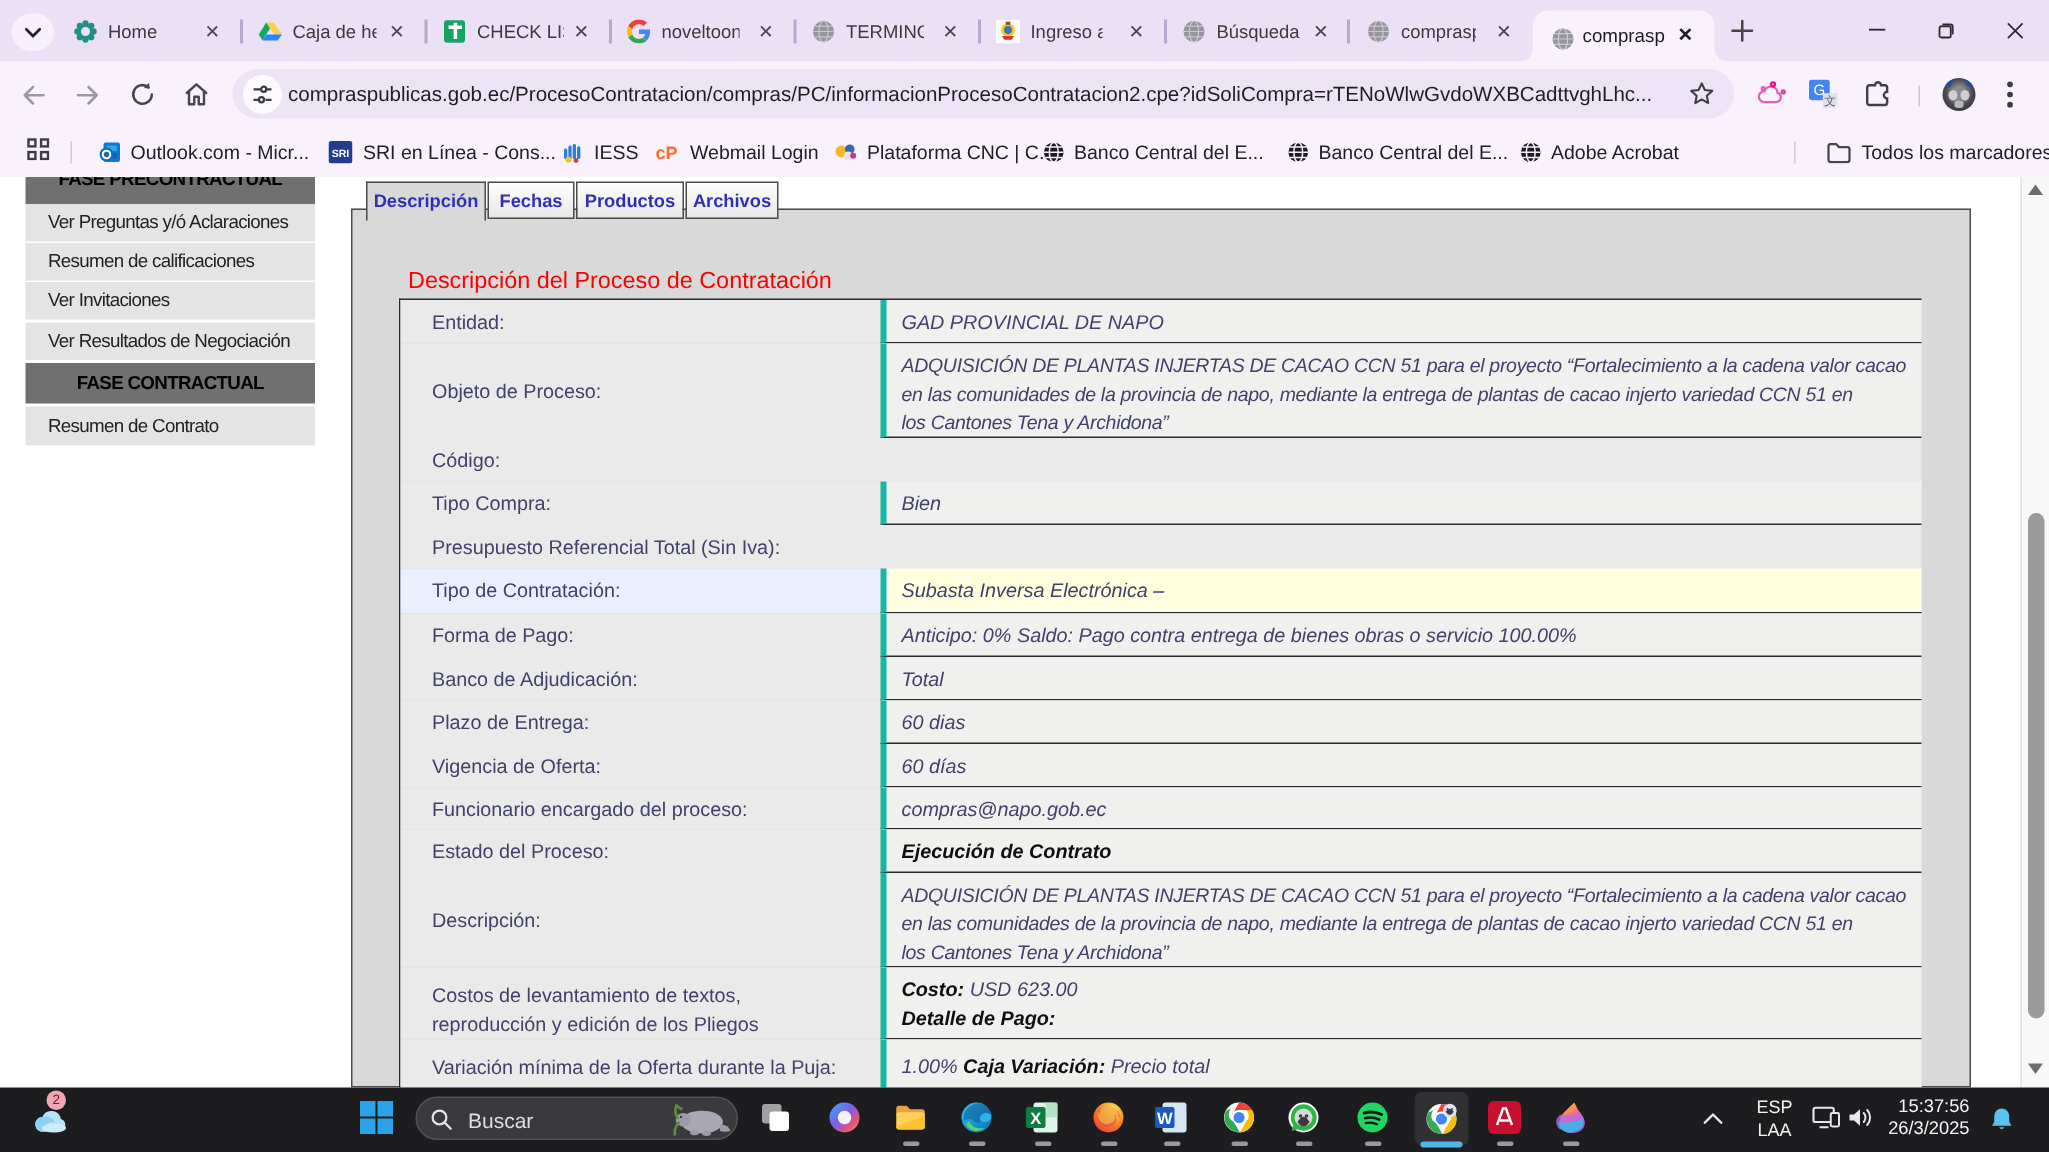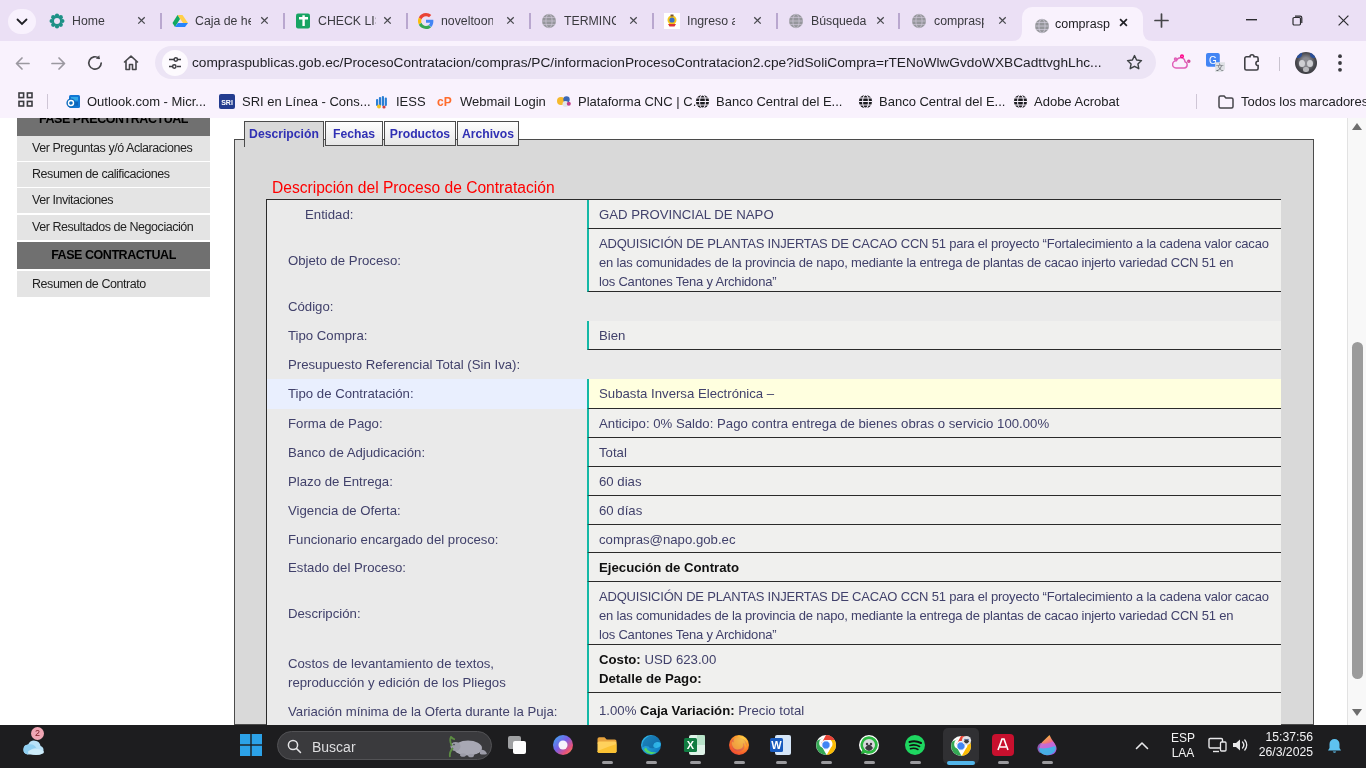--- a/index.html
+++ b/index.html
@@ -31,21 +31,21 @@
   .mitem div { position:absolute; left:15px; }
   .mhead { position:absolute; left:17px; width:193px; background:#707070; color:#000000; font-weight:bold; font-size:12.5px; letter-spacing:-0.45px; text-align:center; overflow:hidden; }
 
   #panel { position:absolute; left:234px; top:21px; width:1080px; height:586px; background:#d9d9d9; border:1px solid #4b4b4b; }
   .ptab { position:absolute; top:2.5px; height:25.5px; border:1px solid #4b4b4b; font-size:12.2px; font-weight:bold; color:#3030b4; text-align:center; background:linear-gradient(#fefefe,#e7e7e7); padding-top:5px; }
   .ptab.on { background:#d9d9d9; border-bottom:none; height:26px; }
 
   #ptable { position:absolute; left:266px; top:81px; width:1015px; border-top:1px solid #2a2a2a; border-left:1px solid #2a2a2a; }
   .trow { position:relative; width:100%; background:#eaeaea; }
   .lbl { position:absolute; left:21px; top:0; width:290px; color:#41416b; font-size:13.2px; line-height:19.4px; }
-  .val { position:absolute; left:320px; top:0; right:0; background:#f0f0ee; border-left:2px solid #14b8a6; border-bottom:1px solid #2a2a2a; color:#41416b; font-size:13.2px; line-height:19.4px; padding:4.5px 0 0 10px; }
+  .val { position:absolute; left:320px; top:0; right:0; background:#f0f0ee; border-left:4px solid #14b8a6; border-bottom:1px solid #2a2a2a; color:#41416b; font-size:13.2px; line-height:19.4px; padding:4.5px 0 0 10px;font-style:italic; }
   b.k { color:#101010; }
   .val.tight { font-size:13px; letter-spacing:-0.2px; }
 
   
   #pgsb { position:absolute; left:1347px; top:118px; width:19px; height:607px; background:#f8f8f8; border-left:1px solid #e2e2e2; }
   #pgthumb { position:absolute; left:4px; width:11px; border-radius:6px; background:#9b9b9b; }
 
   
   #taskbar { position:absolute; left:0; top:725px; width:1366px; height:43px; background:#1d1d1f; }
   .tico { position:absolute; top:9px; width:22px; height:22px; }
@@ -381,21 +381,21 @@
     <div id="panel"></div>
     <div class="ptab on" style="left:244px; width:80px;">Descripción</div>
     <div class="ptab" style="left:325px; width:58px;">Fechas</div>
     <div class="ptab" style="left:384px; width:72px;">Productos</div>
     <div class="ptab" style="left:457px; width:62px;">Archivos</div>
 
     <div class="abs" style="left:272px; top:61px; color:#fe0000; font-size:15.6px;">Descripción del Proceso de Contratación</div>
 
     <div id="ptable">
       <div class="trow" style="height:29px;">
-          <div class="lbl" style="top:5px;margin-left:17px;">Entidad:</div>
+          <div class="lbl" style="top:5px;">Entidad:</div>
           <div class="val" style="height:29px;">GAD PROVINCIAL DE NAPO</div>
         </div>
       <div class="trow" style="height:63px;">
           <div class="lbl" style="top:22px;">Objeto de Proceso:</div>
           <div class="val tight" style="height:63px;">ADQUISICIÓN DE PLANTAS INJERTAS DE CACAO CCN 51 para el proyecto “Fortalecimiento a la cadena valor cacao<br>en las comunidades de la provincia de napo, mediante la entrega de plantas de cacao injerto variedad CCN 51 en<br>los Cantones Tena y Archidona”</div>
         </div>
       <div class="trow" style="height:29px;">
           <div class="lbl" style="top:5px;">Código:</div>
         </div>
       <div class="trow" style="height:29px;">

